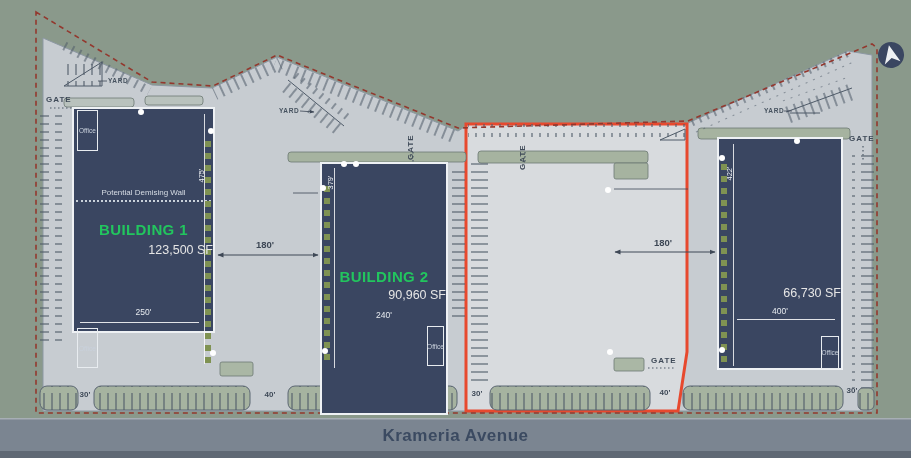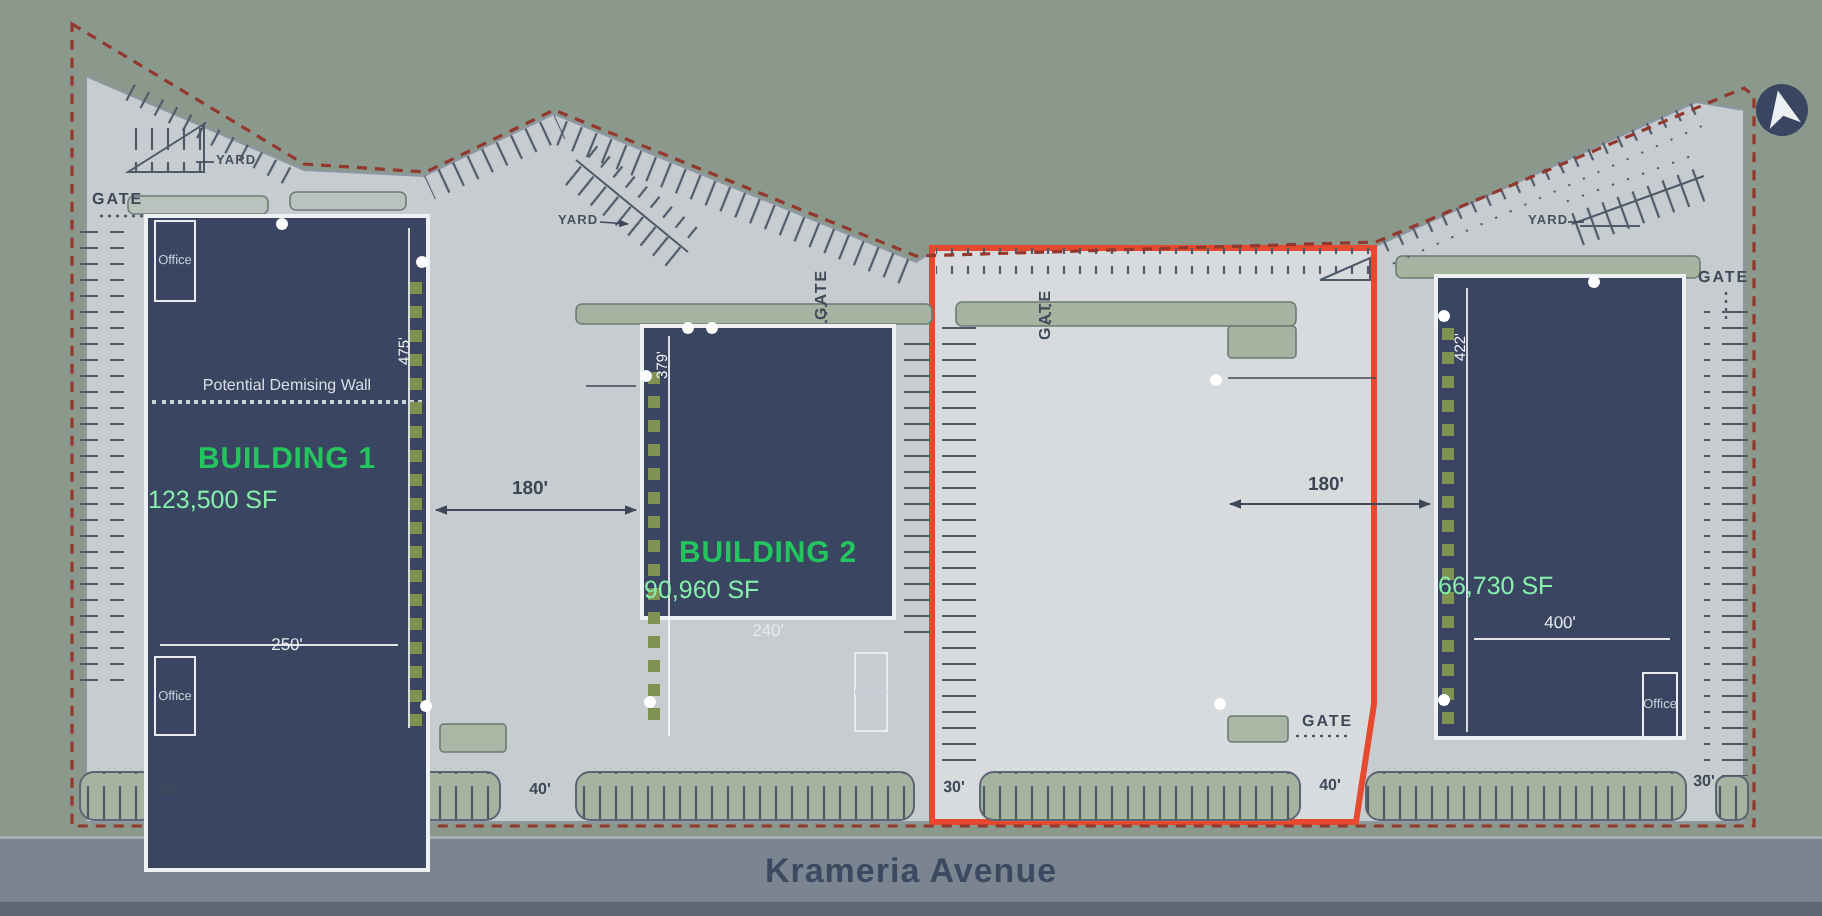--- a/index.html
+++ b/index.html
@@ -3,21 +3,21 @@
 <meta charset="utf-8">
 <style>
   html,body{margin:0;padding:0;background:#8a998b;}
   .stage{position:relative;width:911px;height:458px;overflow:hidden;
          font-family:"Liberation Sans", sans-serif;background:#8a998b;}
   svg{position:absolute;left:0;top:0;}
   
   .b{position:absolute;background:#3a4661;border:2px solid #eef1f4;box-sizing:border-box;}
   .bname{position:absolute;width:100%;text-align:center;font-weight:bold;font-size:15px;
          letter-spacing:.4px;color:#22c55e;}
-  .barea{position:absolute;width:100%;text-align:left;font-size:12.5px;color:#86efac;}
+  .barea{position:absolute;width:100%;text-align:right;font-size:12.5px;color:#e5e5e5;}
   .wdim{position:absolute;width:100%;text-align:center;font-size:8.5px;color:#e6eaef;}
   .hline{position:absolute;height:0;border-top:1px solid rgba(255,255,255,.85);}
   .vline{position:absolute;width:1px;background:rgba(255,255,255,.8);}
   .vtext{position:absolute;font-size:7.5px;color:#eef1f4;white-space:nowrap;
          transform:rotate(-90deg);transform-origin:center;}
   .office{position:absolute;border:1px solid #e8ecf0;box-sizing:border-box;
           display:flex;align-items:center;justify-content:center;
           font-size:6.5px;color:#c9d1dc;}
   .dock{position:absolute;width:6px;
         background:repeating-linear-gradient(to bottom,#7f9252 0 6px,rgba(0,0,0,0) 6px 12px);}
@@ -128,39 +128,39 @@
 
     <g stroke="#4e5a68" stroke-width="1.2" stroke-dasharray="1.5 2.5">
       <line x1="50" y1="108" x2="80" y2="108"></line>
       <line x1="413" y1="152" x2="413" y2="164"></line>
       <line x1="525" y1="152" x2="525" y2="164"></line>
       <line x1="863" y1="146" x2="863" y2="160"></line>
       <line x1="648" y1="368" x2="676" y2="368"></line>
     </g>
   </svg>
 
-  <div class="b" style="left:72px;top:107px;width:143px;height:329px;">
+  <div class="b" style="left:72px;top:107px;width:143px;height:226px;">
     <div class="office" style="left:3px;top:1px;width:21px;height:41px;">
         <span>Office</span>
       </div>
     <div class="office" style="left:3px;top:219px;width:21px;height:40px;">
         <span>Office</span>
       </div>
     <div class="demlbl" style="top:79px;">Potential Demising Wall</div>
     <div class="demline" style="top:91px;left:2px;right:2px;"></div>
     <div class="dock" style="right:2px;top:32px;height:225px;"></div>
     <div class="vline" style="right:8px;top:5px;height:250px;"></div>
     <div class="vtext" style="right:4px;top:62px;">475'</div>
     <div class="bname" style="top:112px;">BUILDING 1</div>
     <div class="barea" style="top:134px;">123,500 SF</div>
-    <div class="wdim" style="top:208px;">250'</div>
+    <div class="wdim" style="top:198px;">250'</div>
     <div class="hline" style="top:213px;left:6px;right:14px;"></div>
   </div>
 
-  <div class="b" style="left:320px;top:162px;width:128px;height:148px;">
+  <div class="b" style="left:320px;top:162px;width:128px;height:253px;">
     <div class="dock" style="left:2px;top:22px;height:178px;"></div>
     <div class="vline" style="left:12px;top:4px;height:200px;"></div>
     <div class="vtext" style="left:2px;top:14px;">379'</div>
     <div class="bname" style="top:104px;">BUILDING 2</div>
     <div class="barea" style="top:124px;">90,960 SF</div>
     <div class="wdim" style="top:146px;">240'</div>
     <div class="office" style="right:2px;top:162px;width:17px;height:40px;">
         <span>Office</span>
       </div>
   </div>

